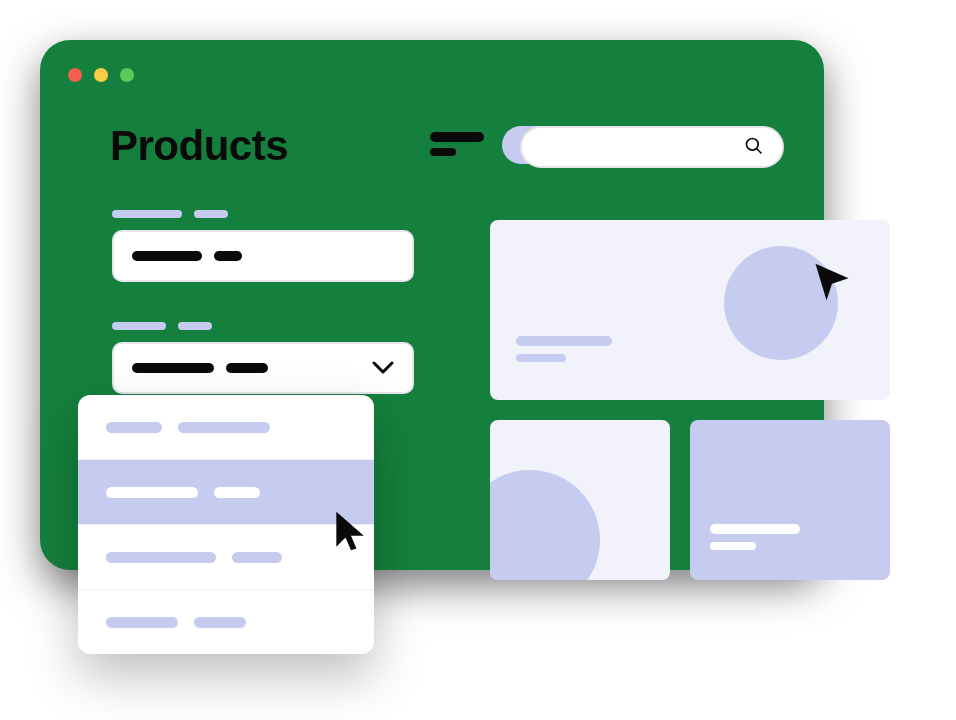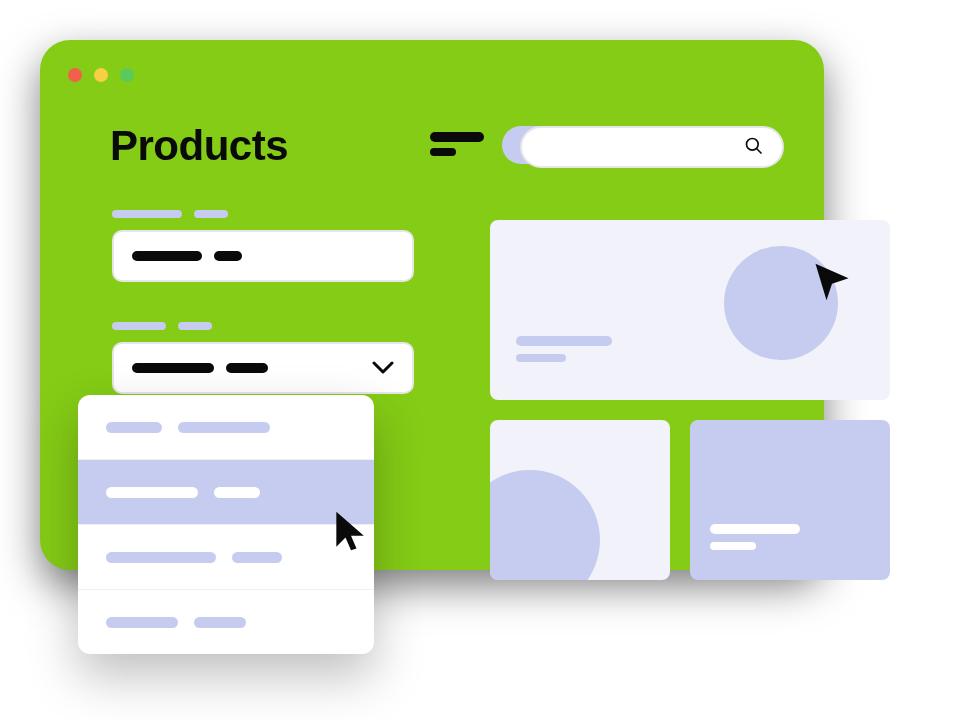--- a/index.html
+++ b/index.html
@@ -9,21 +9,21 @@
     height:720px;
     background:transparent;
     font-family:Arial,Helvetica,sans-serif;
   }
   .window{
     position:absolute;
     left:40px;
     top:40px;
     width:784px;
     height:530px;
-    background:#84cc16;
+    background:#15803d;
     border-radius:30px;
     box-shadow:0 16px 40px rgba(0,0,0,0.5);
   }
   
   .traffic{
     position:absolute;
     left:28px;
     top:28px;
     display:flex;
     gap:12px;

